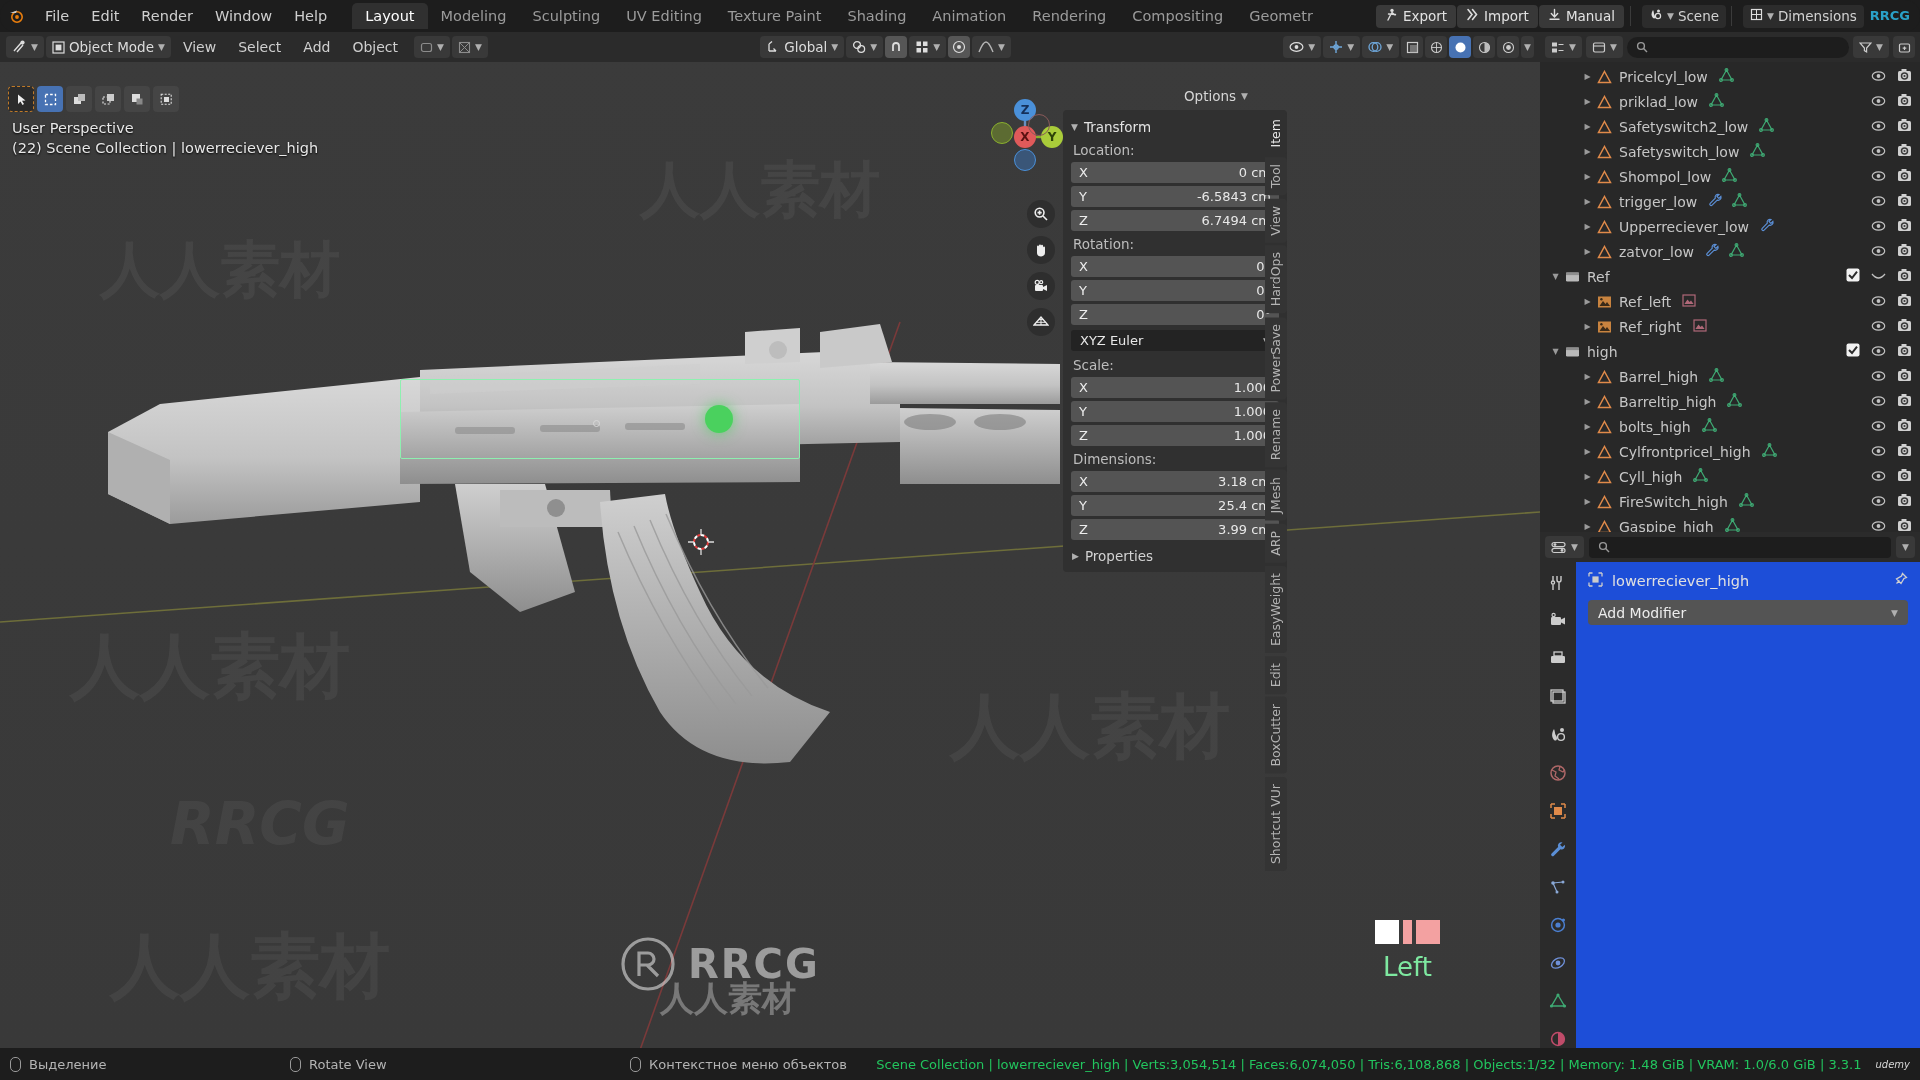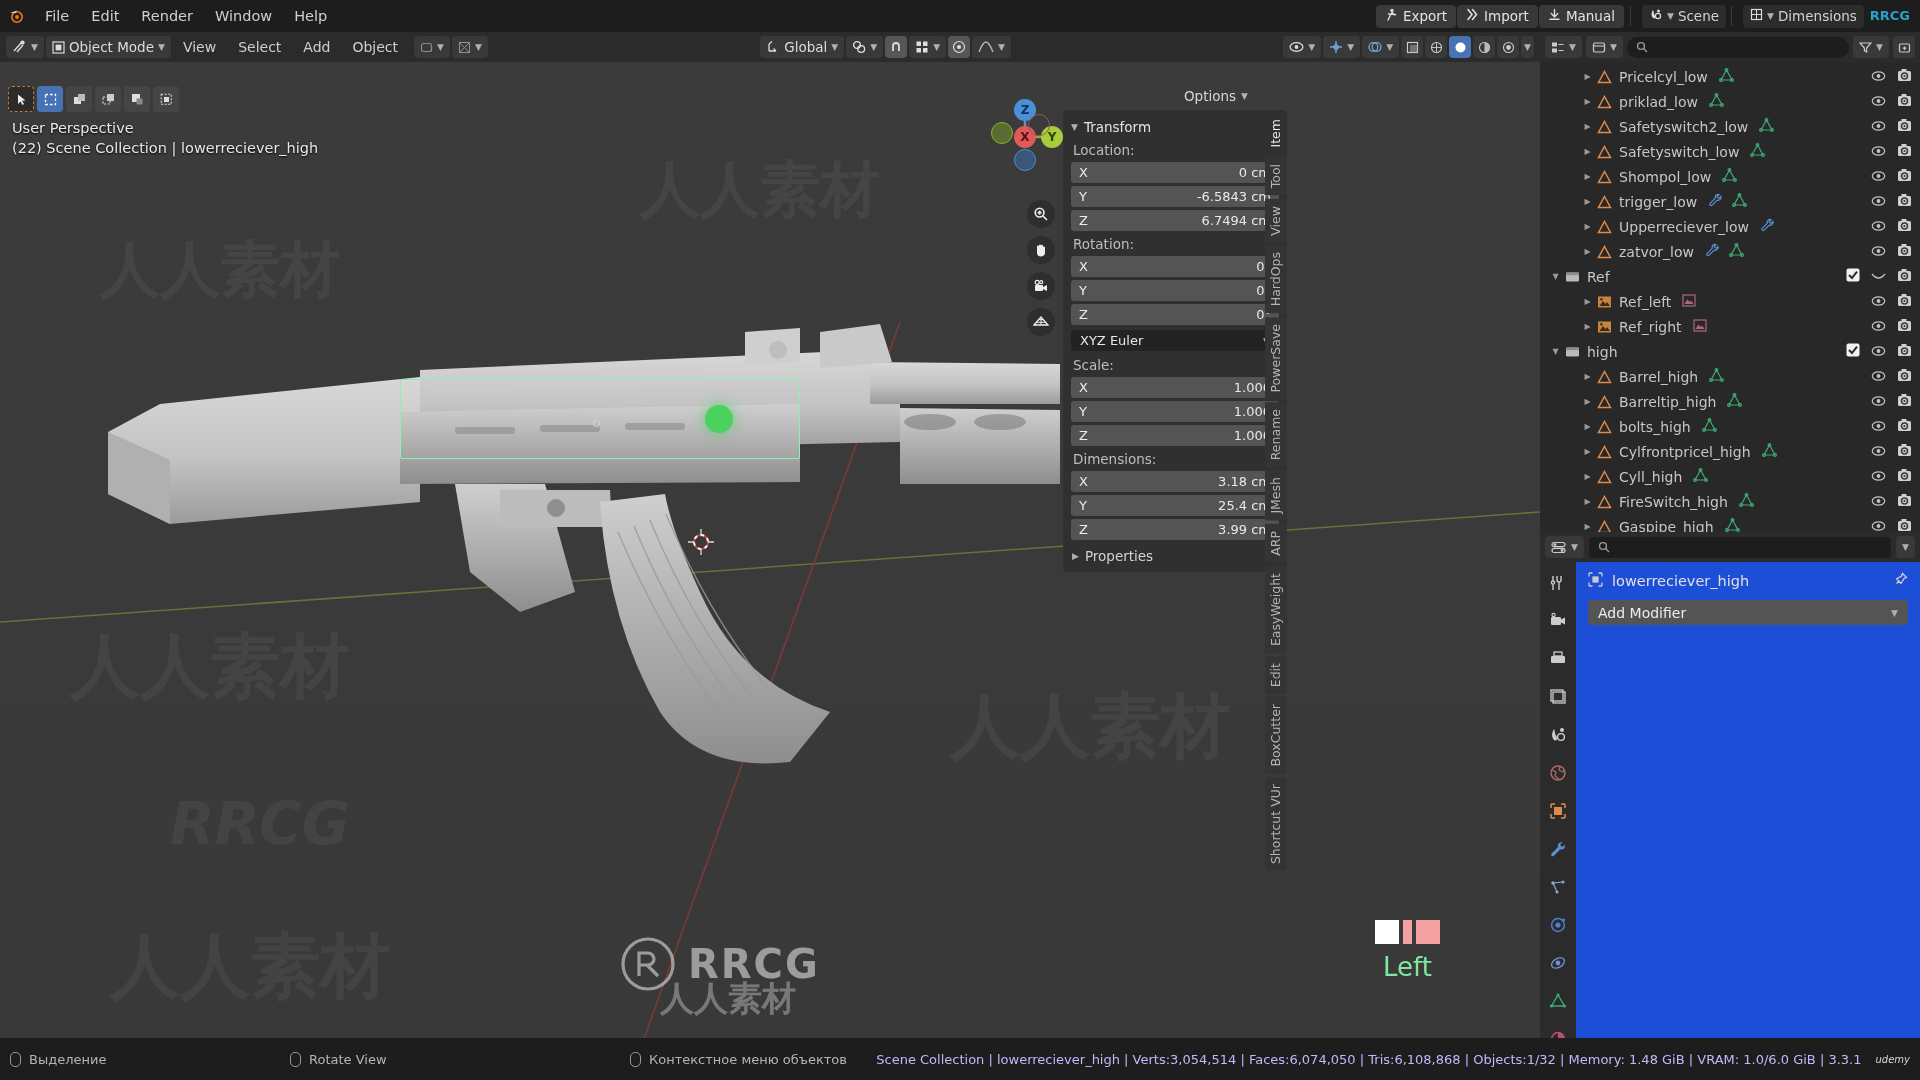--- a/index.html
+++ b/index.html
@@ -113,45 +113,57 @@
     align-items:center; padding:0 9px; gap:6px; }
   .pr-icons { position:absolute; left:0; top:30px; width:36px; bottom:0; background:#2b2b2b;
     display:flex; flex-direction:column; align-items:center; padding-top:10px; gap:16px; }
   .pr-ic { width:22px; height:22px; display:flex; align-items:center; justify-content:center; font-size:15px; }
   .pr-main { position:absolute; left:36px; top:30px; right:0; bottom:0; background:#1d4ed8; padding:10px 12px; }
   .pr-obj { display:flex; align-items:center; gap:9px; font-size:14.5px; color:#e0e0e0; margin-bottom:10px; }
   .add-mod { height:25px; background:#545454; border-radius:4px; display:flex; align-items:center;
     padding:0 10px; font-size:14px; color:#ededed; }
 
   
-  .statusbar { position:absolute; left:0; bottom:0; width:1920px; height:42px; background:#1d1d1d;
+  .statusbar { position:absolute; left:0; bottom:0; width:1920px; height:32px; background:#1d1d1d;
     display:flex; align-items:center; padding:0 10px; font-size:13px; color:#b4b4b4; }
   .sb-item { display:flex; align-items:center; gap:8px; }
   .mouse-ico { width:11px; height:15px; border:1.3px solid #9a9a9a; border-radius:5px; }
-  .sb-stats { margin-left:auto; font-size:13px; color:#c4b5fd; white-space:nowrap; }
+  .sb-stats { margin-left:auto; font-size:13px; color:#22c55e; white-space:nowrap; }
 </style>
 </head>
 <body>
 
 <div id="app">
 
   <div class="topbar">
     <div class="blender-logo">
       <svg width="18" height="18" viewBox="0 0 18 18">
           <circle cx="9" cy="10" r="5.2" fill="none" stroke="#e87d0d" stroke-width="1.6"></circle>
           <circle cx="9" cy="10" r="1.9" fill="#e87d0d"></circle>
           <path d="M2 6 L9 3.5 L8 6 Z" fill="#ccc"></path>
         </svg>
     </div>
     <div class="menu-item">File</div>
     <div class="menu-item">Edit</div>
     <div class="menu-item">Render</div>
     <div class="menu-item">Window</div>
     <div class="menu-item">Help</div>
 
+    <div class="ws-tabs">
+      <div class="ws-tab active">Layout</div>
+      <div class="ws-tab">Modeling</div>
+      <div class="ws-tab">Sculpting</div>
+      <div class="ws-tab">UV Editing</div>
+      <div class="ws-tab">Texture Paint</div>
+      <div class="ws-tab">Shading</div>
+      <div class="ws-tab">Animation</div>
+      <div class="ws-tab">Rendering</div>
+      <div class="ws-tab">Compositing</div>
+      <div class="ws-tab">Geometr</div>
+    </div>
 
     <div class="topbar-right">
       <div class="tb-btn">
         <span>
           <svg width="13" height="14" viewBox="0 0 13 14">
               <circle cx="7" cy="2.4" r="1.7" fill="#ddd"></circle>
               <path d="M7 4.5 L5 8 L3 12 M7 4.5 L10 7 M3.5 6 L10.5 6.5" stroke="#ddd" stroke-width="1.4" fill="none" stroke-linecap="round"></path>
             </svg>
         </span>
         <span>Export</span>

